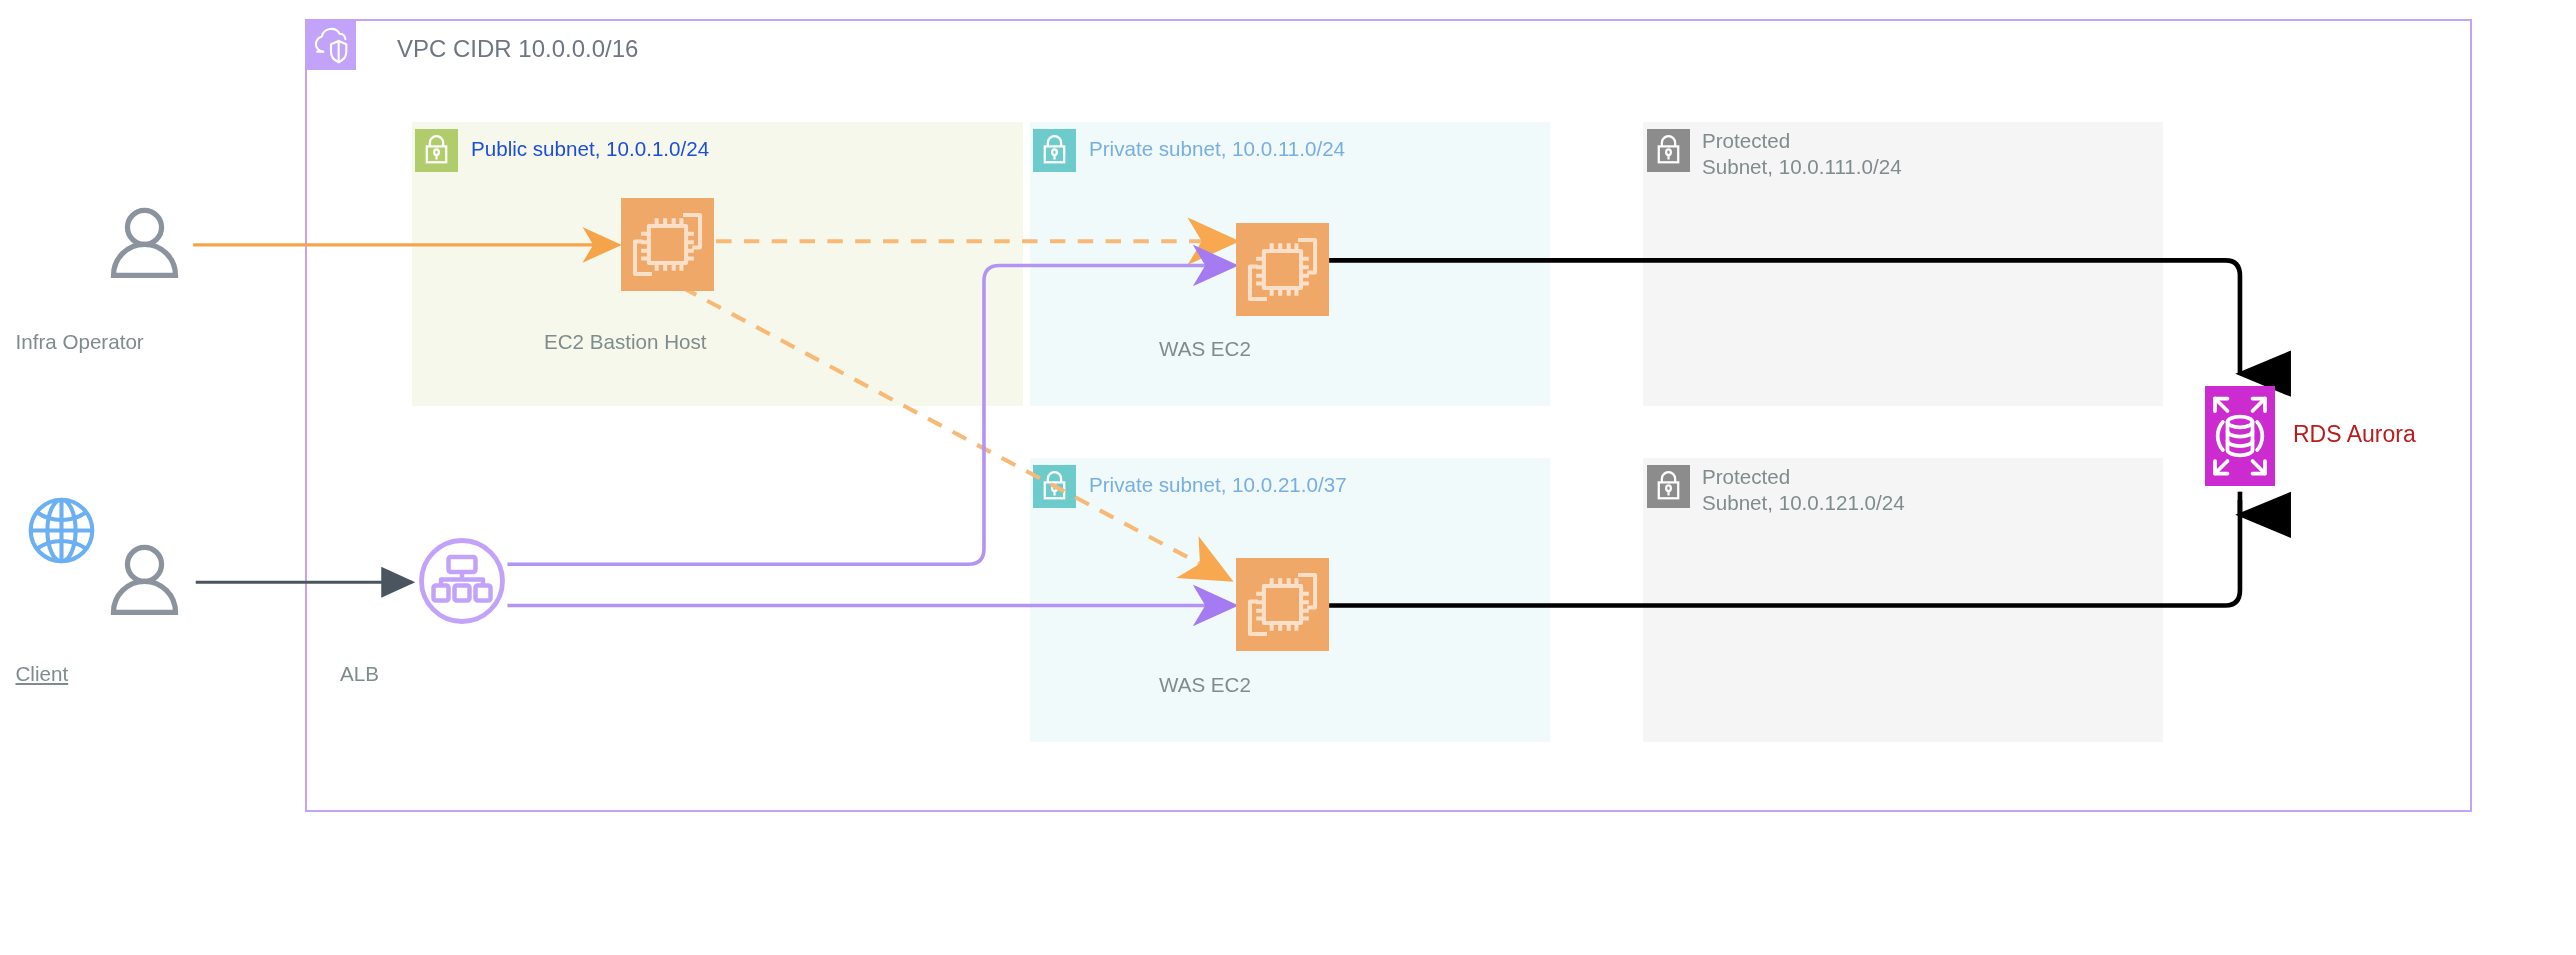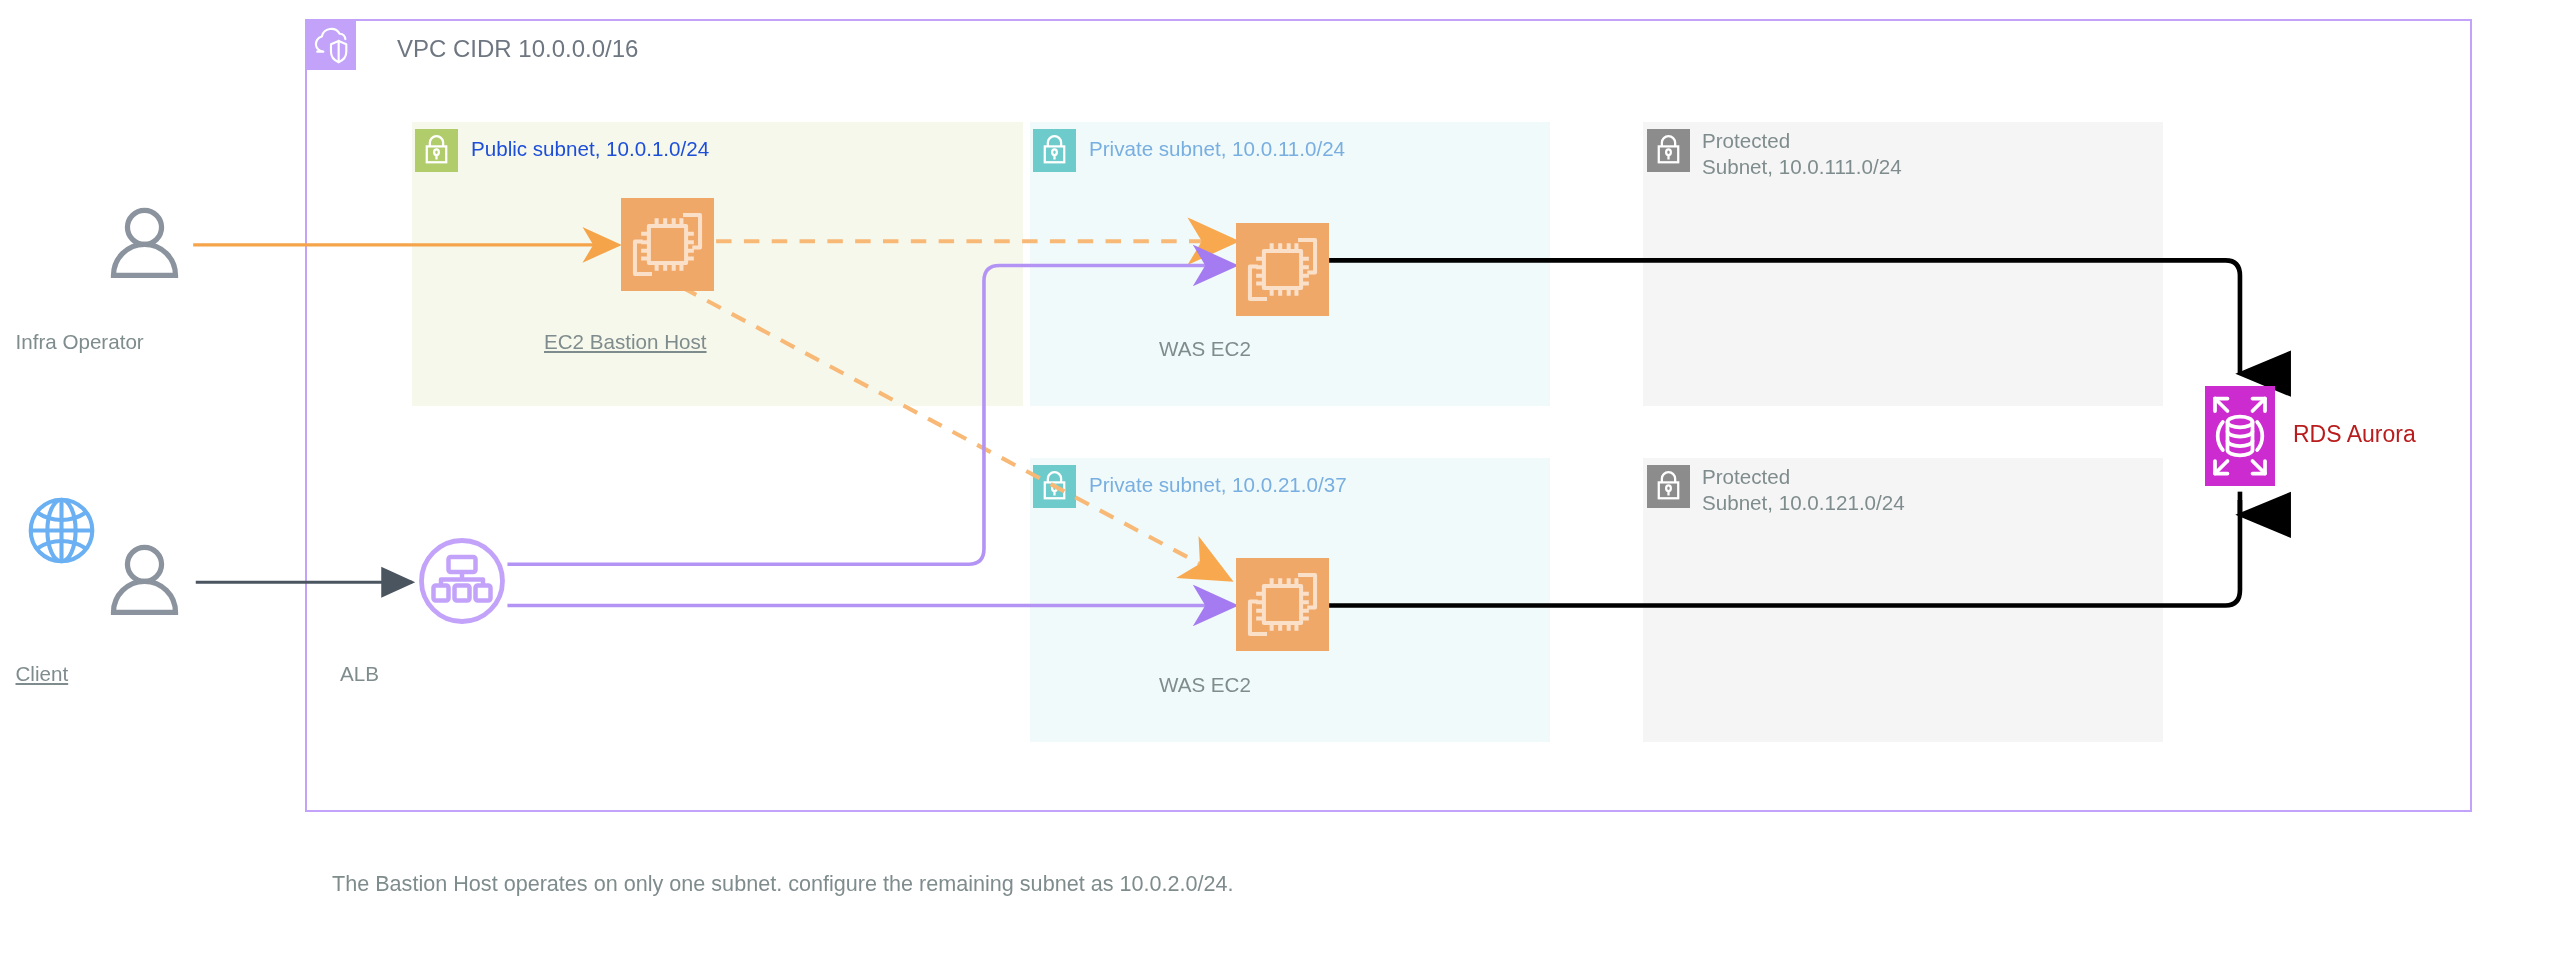--- a/index.html
+++ b/index.html
@@ -98,21 +98,21 @@
   #bastion-ec2-tile { left: 621px; top: 198px; }
   #was-ec2-a-tile   { left: 1236px; top: 223px; }
   #was-ec2-b-tile   { left: 1236px; top: 558px; }
 
   .node-label {
     font-size: 20.6px;
     color: #7f8c8d;
     white-space: nowrap;
     text-align: left;
   }
-  #bastion-ec2-label { left: 544px; top: 330px; width: 247px; text-decoration: underline; }
+  #bastion-ec2-label { left: 544px; top: 330px; width: 247px; }
   #was-ec2-a-label   { left: 1159px; top: 337px; width: 247px; }
   #was-ec2-b-label   { left: 1159px; top: 673px; width: 247px; }
 
   
   #infra-operator-icon { left: 98px; top: 201px; width: 93px; height: 93px; }
   #infra-operator-label { left: 15.5px; top: 330px; width: 258px; }
   #client-person-icon  { left: 98px; top: 538px; width: 93px; height: 93px; }
   #client-globe-icon   { left: 23px;  top: 492px;  width: 77px; height: 77px; }
   #client-label        { left: 15.5px; top: 662px; width: 258px; text-decoration: underline; }
 
@@ -383,16 +383,15 @@
         <path d="M33 23 a14 14 0 0 1 0 18"></path>
         <ellipse cx="22" cy="23" rx="8" ry="3.4"></ellipse>
         <path d="M14 23 v18 a8 3.4 0 0 0 16 0 v-18"></path>
         <path d="M14 29 a8 3.4 0 0 0 16 0"></path>
         <path d="M14 35 a8 3.4 0 0 0 16 0"></path>
       </g>
     </svg>
   </div>
   <div class="abs" id="rds-label">RDS Aurora</div>
 
-  <div class="abs" id="caption">The Bastion Host operates on only one subnet. configure the remaining subnet as 10.0.2.0/24.</div>
 
 </div>
 
 
 </body></html>

